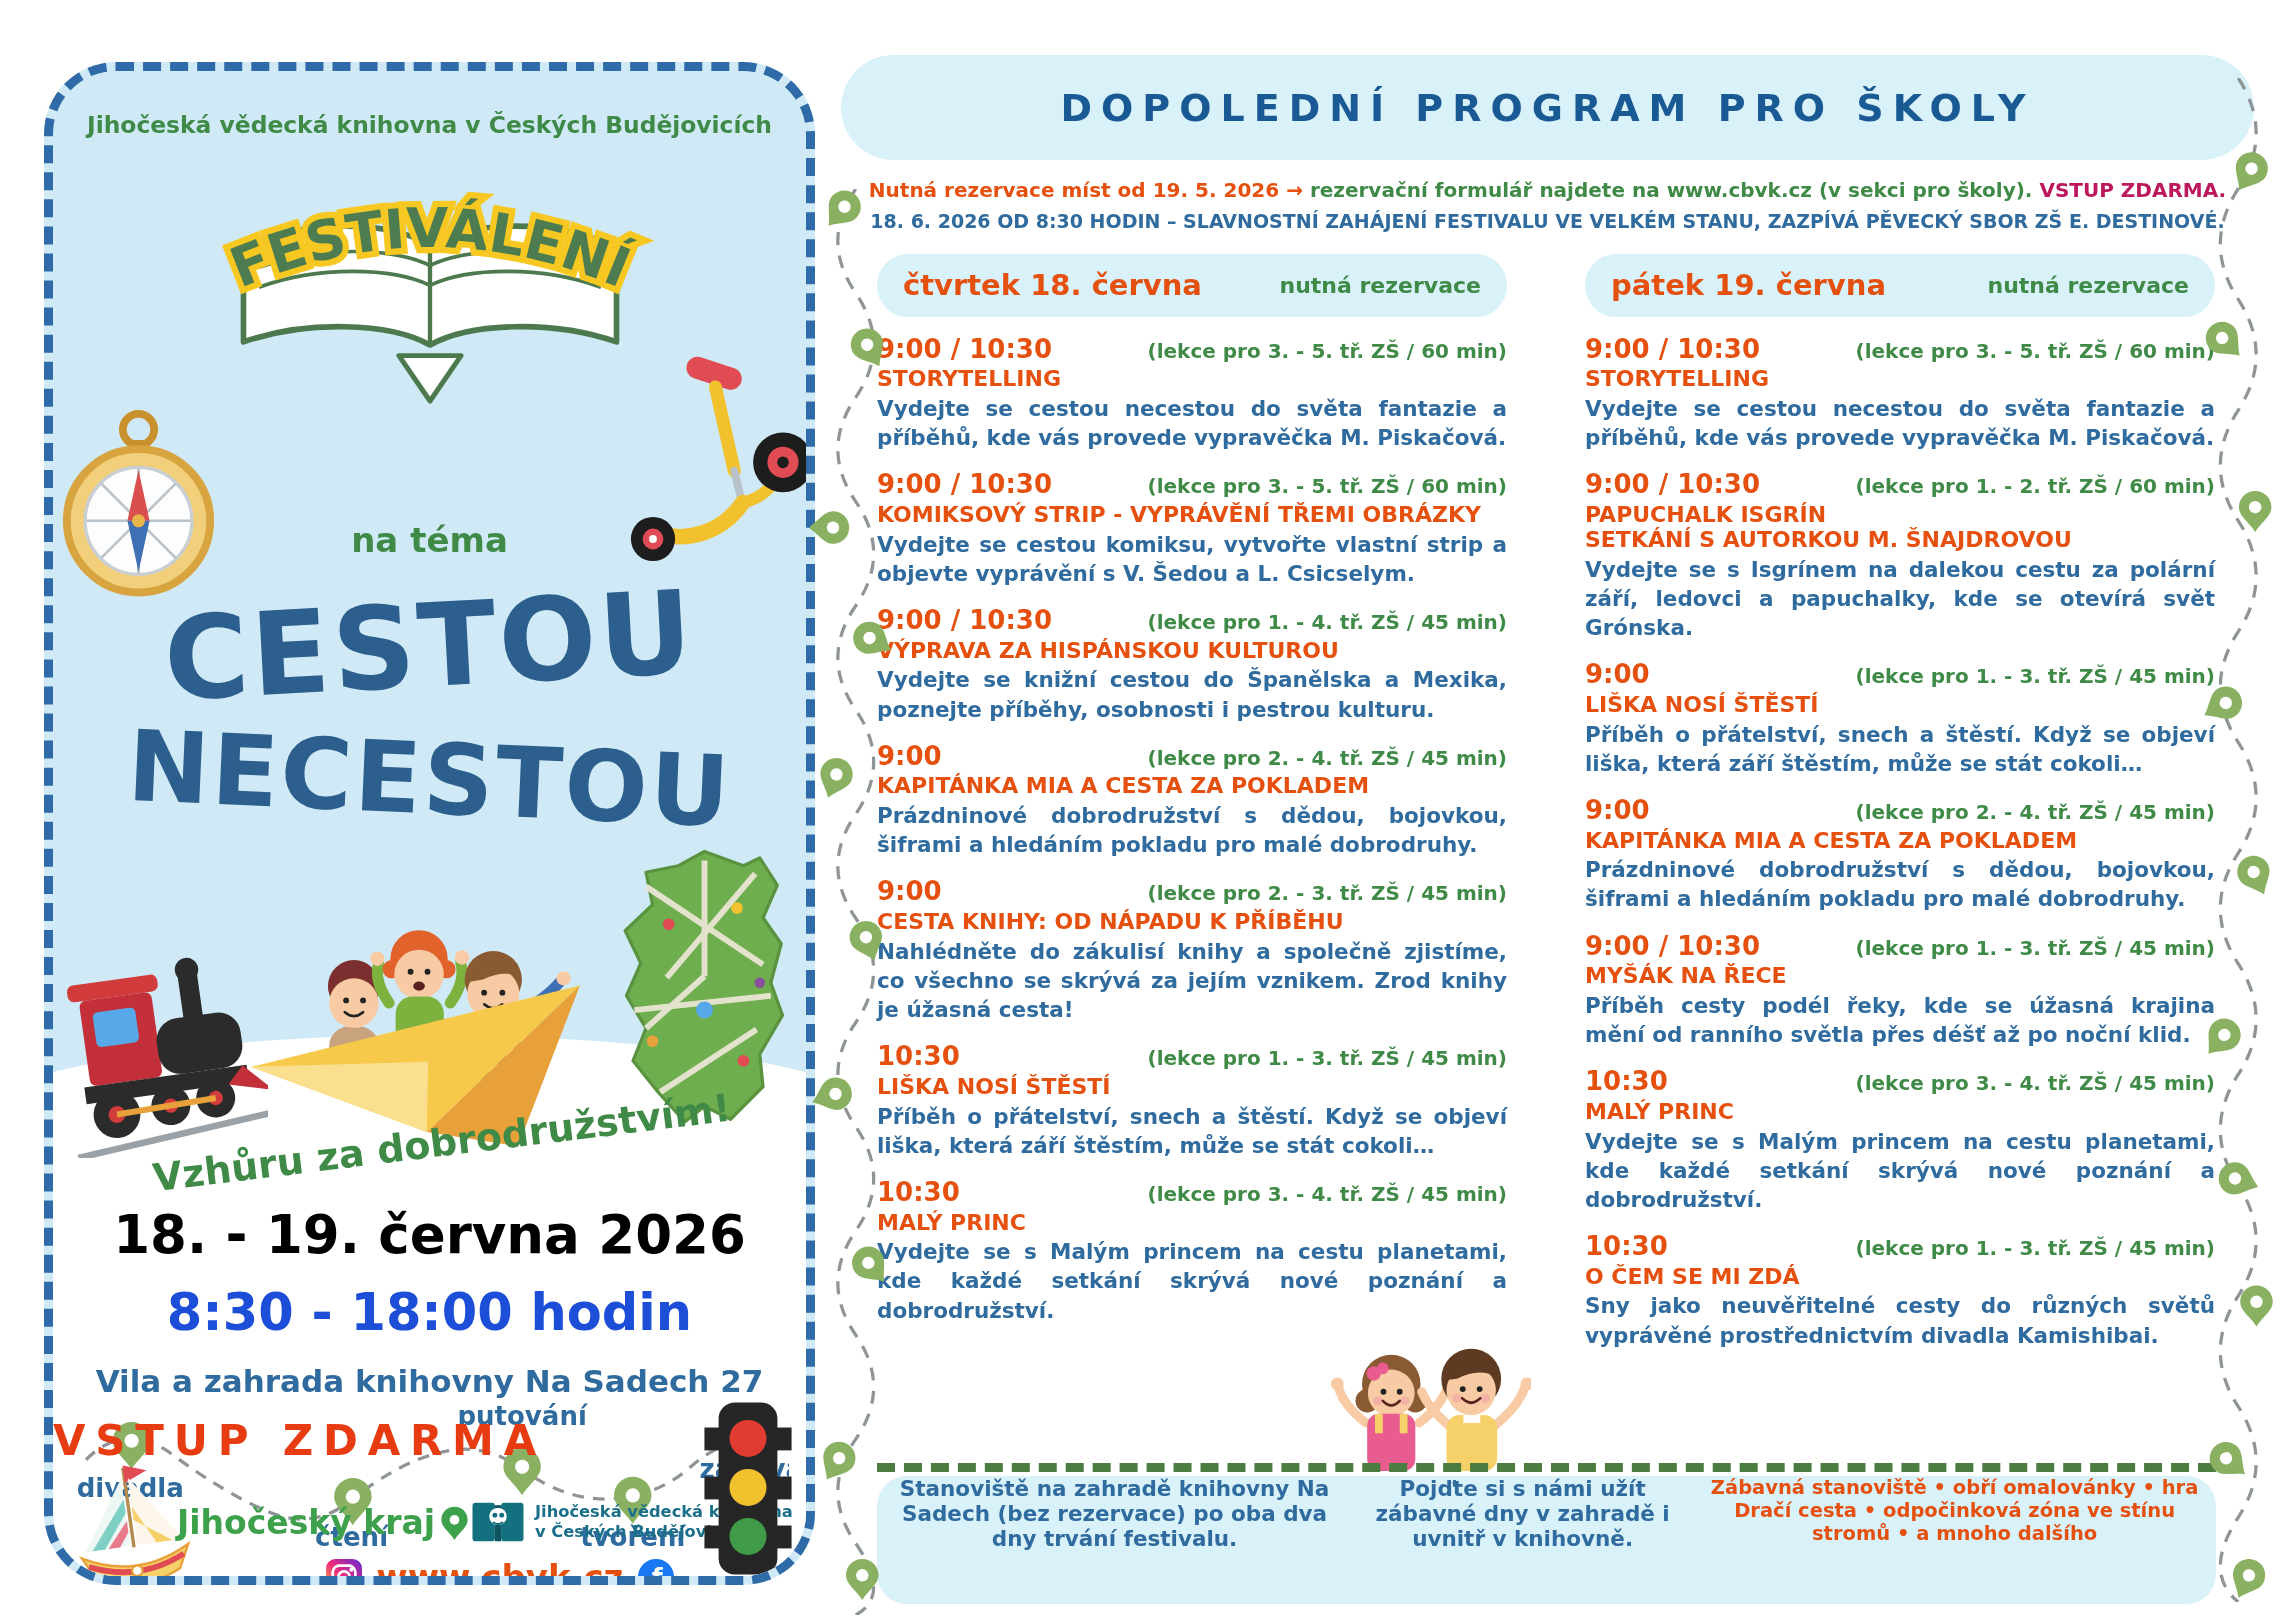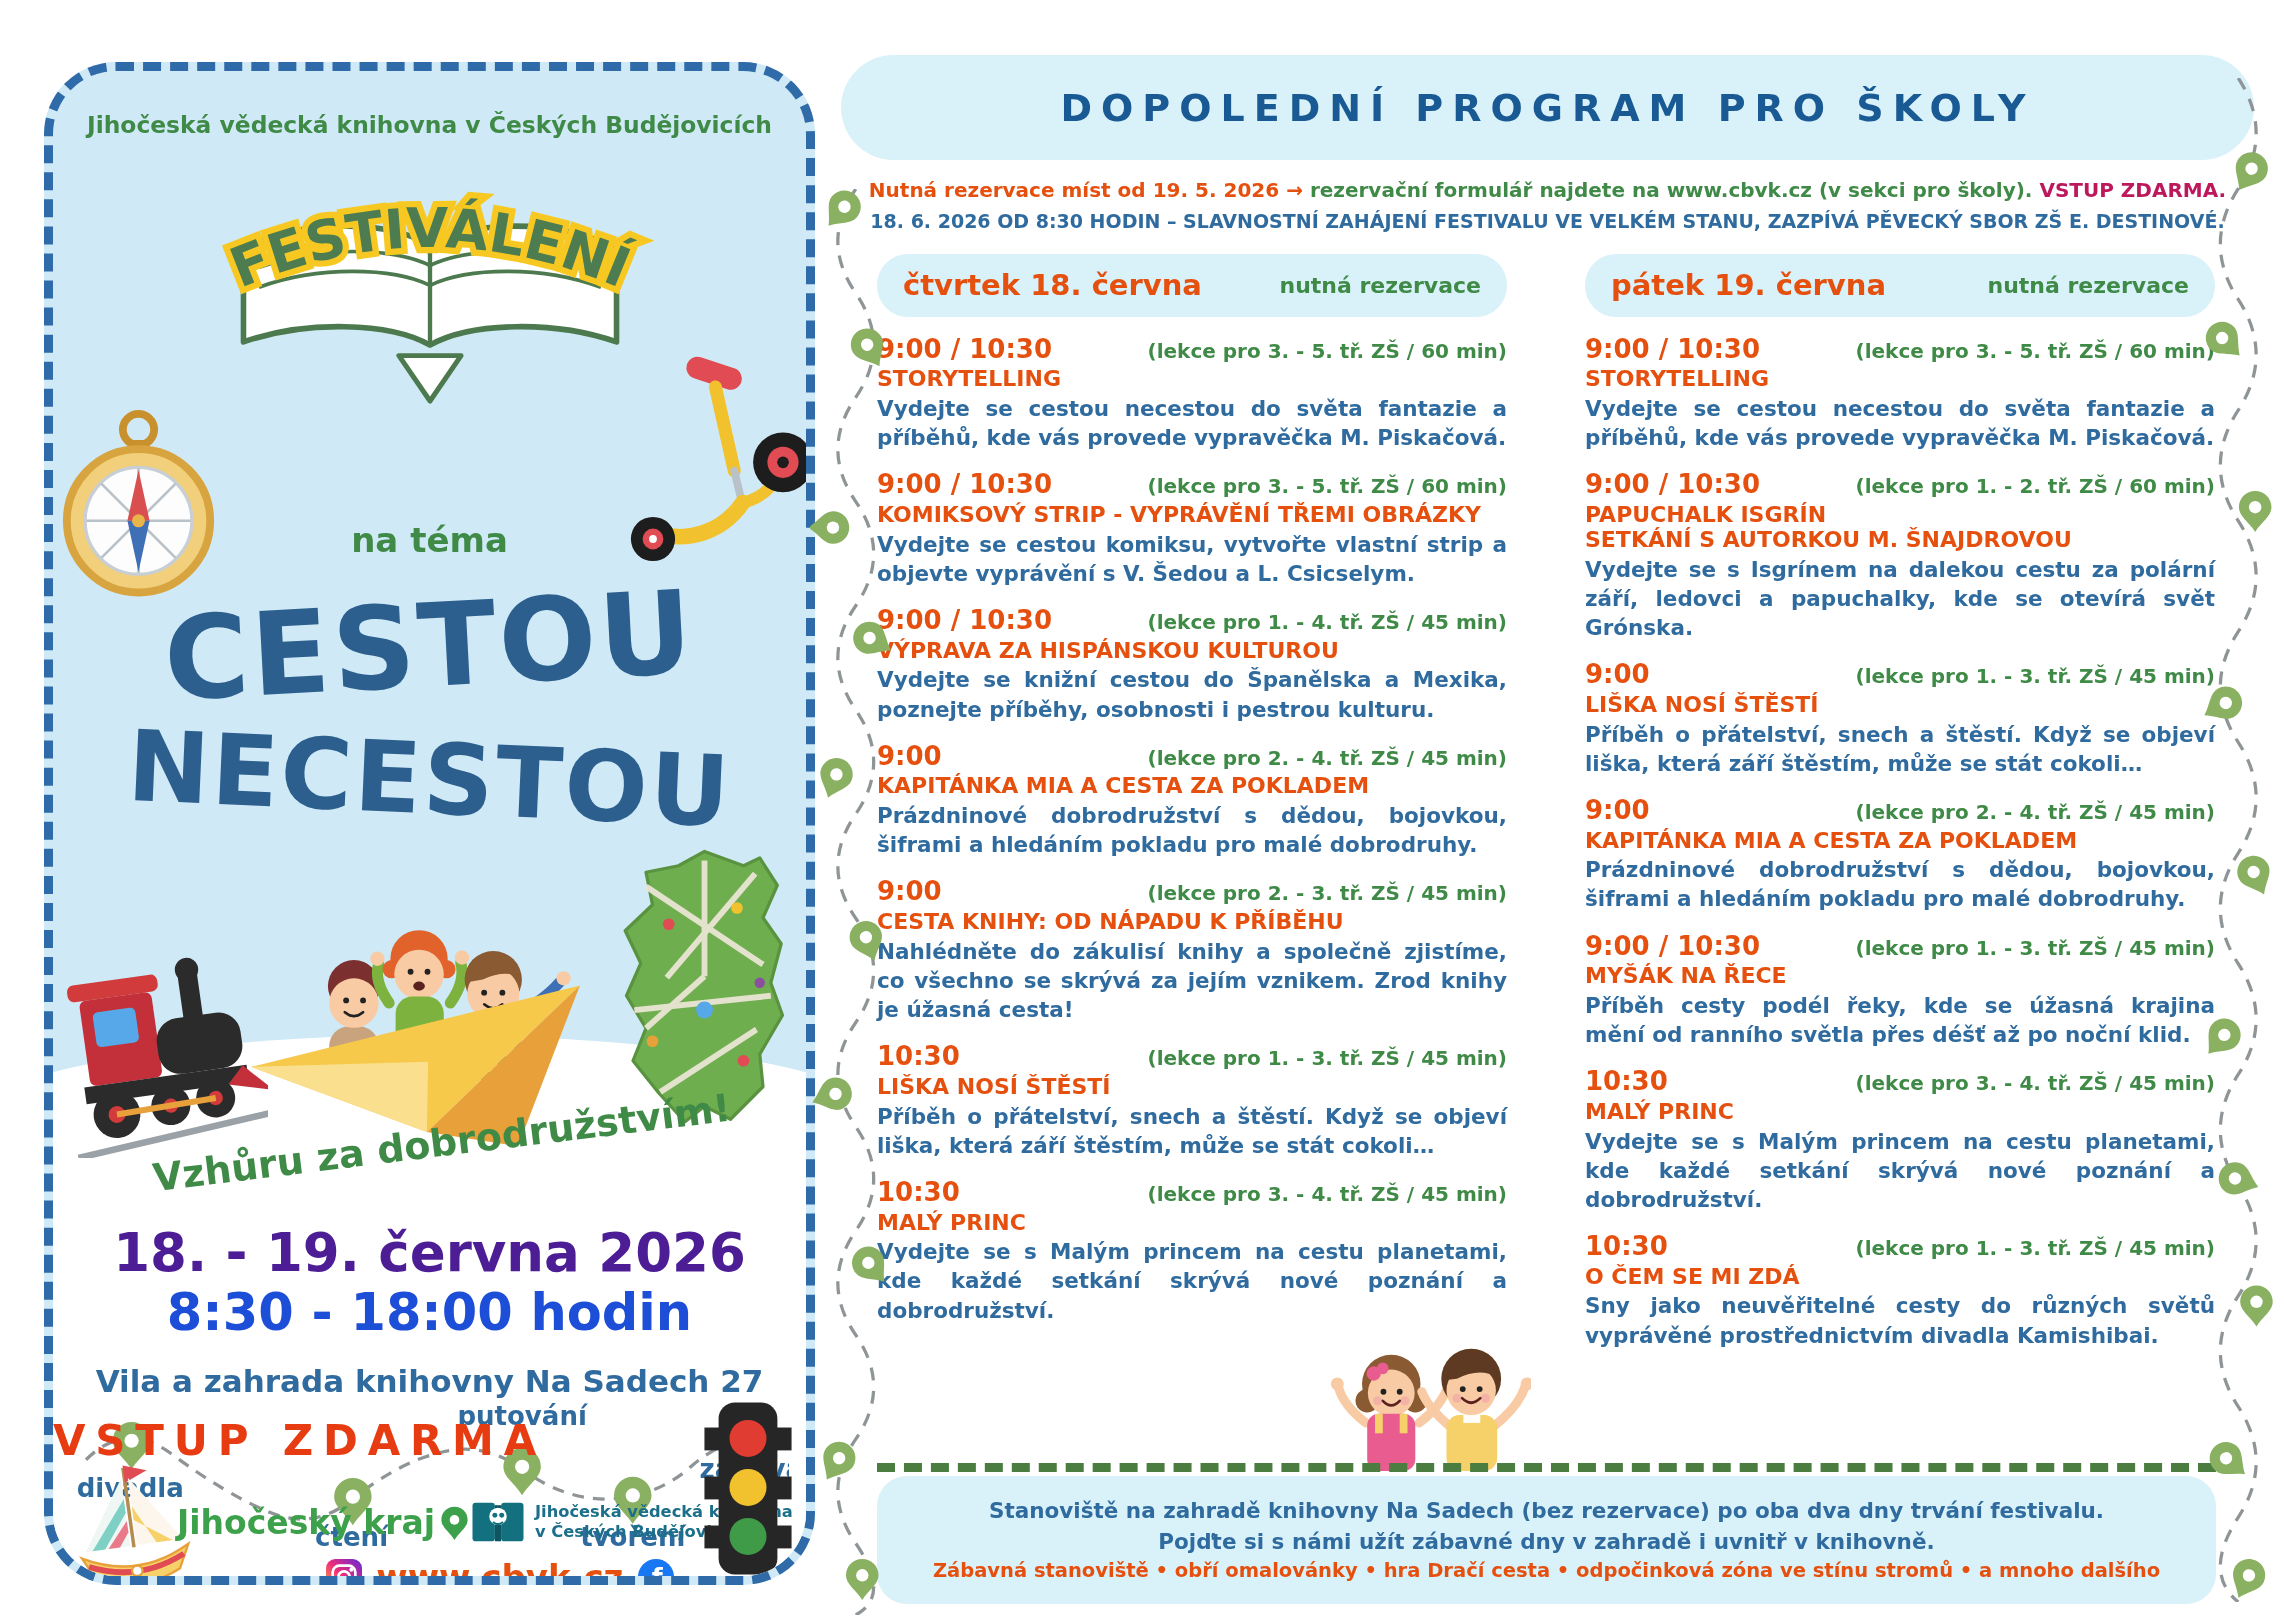--- a/index.html
+++ b/index.html
@@ -21,21 +21,21 @@
   .theme1 { position:absolute; top:508px; left:0; width:100%; text-align:center;
             color:#2d5f8e; font-size:115px; font-weight:bold; transform:rotate(-3deg); letter-spacing:2.6px; }
   .theme2 { position:absolute; top:651px; left:0; width:100%; text-align:center;
             color:#2d5f8e; font-size:98px; font-weight:bold; transform:rotate(2.5deg); letter-spacing:2px; }
   .train { position:absolute; left:6.5px; top:866px; }
   .kids-plane { position:absolute; left:50%; top:781px; transform:translateX(-54%); }
   .map-ill { position:absolute; right:3.9px; top:775px; }
   .tagline { position:absolute; top:1050px; left:98px; color:#3f8a46; font-size:38px; font-weight:bold;
              transform:rotate(-7deg); }
   .dates { position:absolute; top:1133px; left:0; width:100%; text-align:center;
-           color:#4c1d95; font-size:53px; font-weight:bold;margin-top:18px; }
+           color:#000000; font-size:53px; font-weight:bold; }
   .hours { position:absolute; top:1212px; left:0; width:100%; text-align:center;
            color:#1d4ed8; font-size:51px; font-weight:bold; }
   .venue { position:absolute; top:1292px; left:0; width:100%; text-align:center;
            color:#2f6b9e; font-size:31px; font-weight:bold; }
   .poster-path { position:absolute; top:1330px; left:19.5px; }
   .admission2 { position:absolute; top:1345px; left:0; width:100%; text-align:left;
                color:#e73c12; font-size:42px; font-weight:bold; letter-spacing:9.8px; }
   .sailboat { position:absolute; left:3.9px; top:1387px; }
   .region-row { position:absolute; left:124px; top:1432px; display:flex; align-items:center; gap:5.2px; }
   .region-name { color:#3da14b; font-size:33px; font-weight:bold; }
@@ -63,21 +63,21 @@
   .event-head { display:flex; justify-content:space-between; align-items:baseline; gap:9px; }
   .time { color:#e5500f; font-size:26px; font-weight:bold; white-space:nowrap; }
   .lekce { color:#3f8a46; font-size:20px; font-weight:bold; white-space:nowrap; }
   .event-title { color:#e5500f; font-size:22px; font-weight:bold; margin-top:2.6px; white-space:pre-line; }
   .event-desc { color:#2f6b9e; font-size:21.5px; font-weight:bold; line-height:1.36;
                 text-align:justify; margin-top:2.6px; }
   .kids-waving { position:absolute; left:482px; top:1286px; }
   .footer-divider { position:absolute; left:36px; top:1408px; width:1339px;
                     border-top:9px dashed #4a7d3f; }
   .footer-box { position:absolute; left:36px; top:1421px; width:1339px; height:128px;
-                background:#d9f1f9; border-radius:30px; display:flex; flex-direction:column;
+                background:#d9f1f9; border-radius:30px; display:flex; flex-direction:row;
                 justify-content:center; gap:5.2px; text-align:center; }
   .f-blue { color:#2f6b9e; font-size:21.5px; font-weight:bold; }
   .f-orange { color:#e5500f; font-size:19.5px; font-weight:bold; }
 
   .edge-path { position:absolute; }
   svg text { font-family:"DejaVu Sans", sans-serif; }
 </style>
 </head>
 <body>
 

